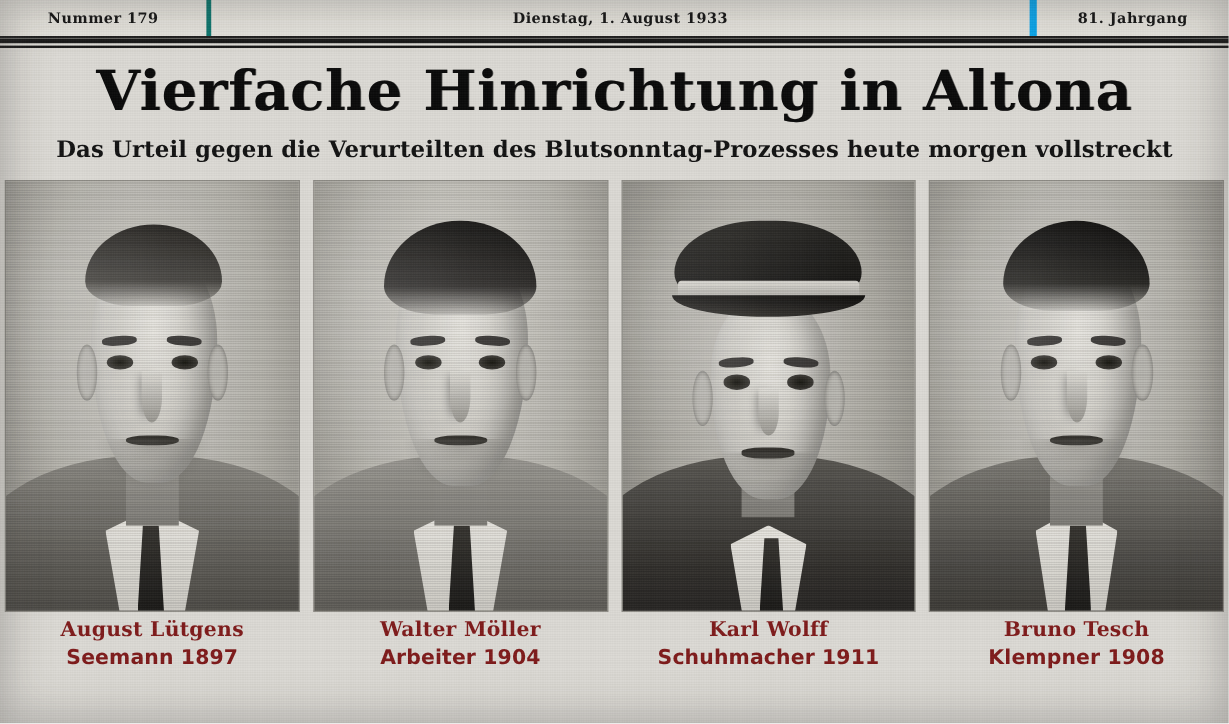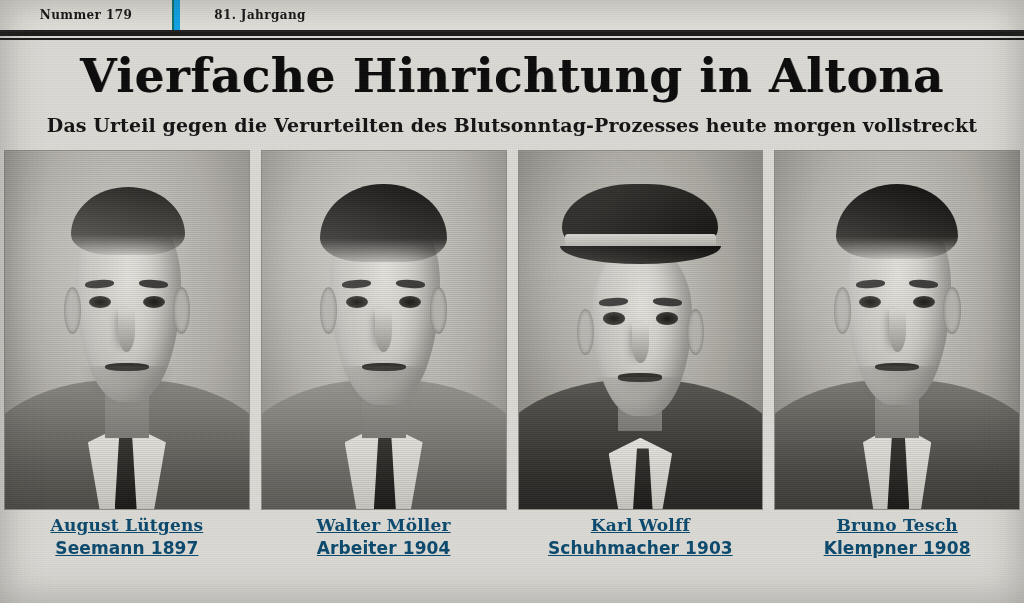--- a/index.html
+++ b/index.html
@@ -44,21 +44,21 @@
     font-weight: bold;
     font-size: 12px;
     color: #171717;
     letter-spacing: 0.4px;
     white-space: nowrap;
     overflow: hidden;
   }
   .mh-left {
     width: 172px;
     text-align: right;
-    border-right: 2px solid #0f766e;
+    border-right: 4px solid #0f766e;
     height: 100%;
     display: flex;
     align-items: center;
     justify-content: center;
   }
   .mh-center {
     flex: 1;
     text-align: center;
     display: flex;
     align-items: center;
@@ -281,22 +281,21 @@
   .captions {
     position: relative;
     display: flex;
     gap: 11px;
     padding: 0 4px;
     margin-top: 6px;
   }
   .caption {
     flex: 1;
     text-align: center;
-    color: #0c4a6e;
-    text-decoration: underline;
+    color: #7f1d1d;
   }
   .cap-name {
     font-family: "DejaVu Serif", serif;
     font-weight: bold;
     font-size: 17px;
     line-height: 1.15;
     letter-spacing: 0.2px;
   }
   .cap-job {
     font-family: "DejaVu Sans", sans-serif;
@@ -314,20 +313,21 @@
     z-index: 30;
   }
 </style>
 </head>
 <body>
 
 <div id="page">
 
   <div class="masthead">
     <div class="cell mh-left">Nummer 179</div>
+    <div class="cell mh-center">Dienstag, 1. August 1933</div>
     <div class="cell mh-right">81. Jahrgang</div>
   </div>
   <div class="rule"></div>
   <div class="rule thin"></div>
 
   <div class="headline">Vierfache Hinrichtung in Altona</div>
   <div class="subhead">Das Urteil gegen die Verurteilten des Blutsonntag-Prozesses heute morgen vollstreckt</div>
 
   <div class="photos">
 
@@ -427,21 +427,21 @@
     <div class="caption">
       <div class="cap-name">August Lütgens</div>
       <div class="cap-job">Seemann 1897</div>
     </div>
     <div class="caption">
       <div class="cap-name">Walter Möller</div>
       <div class="cap-job">Arbeiter 1904</div>
     </div>
     <div class="caption">
       <div class="cap-name">Karl Wolff</div>
-      <div class="cap-job">Schuhmacher 1903</div>
+      <div class="cap-job">Schuhmacher 1911</div>
     </div>
     <div class="caption">
       <div class="cap-name">Bruno Tesch</div>
       <div class="cap-job">Klempner 1908</div>
     </div>
   </div>
 
   <div class="edge-shadow"></div>
 </div>
 

